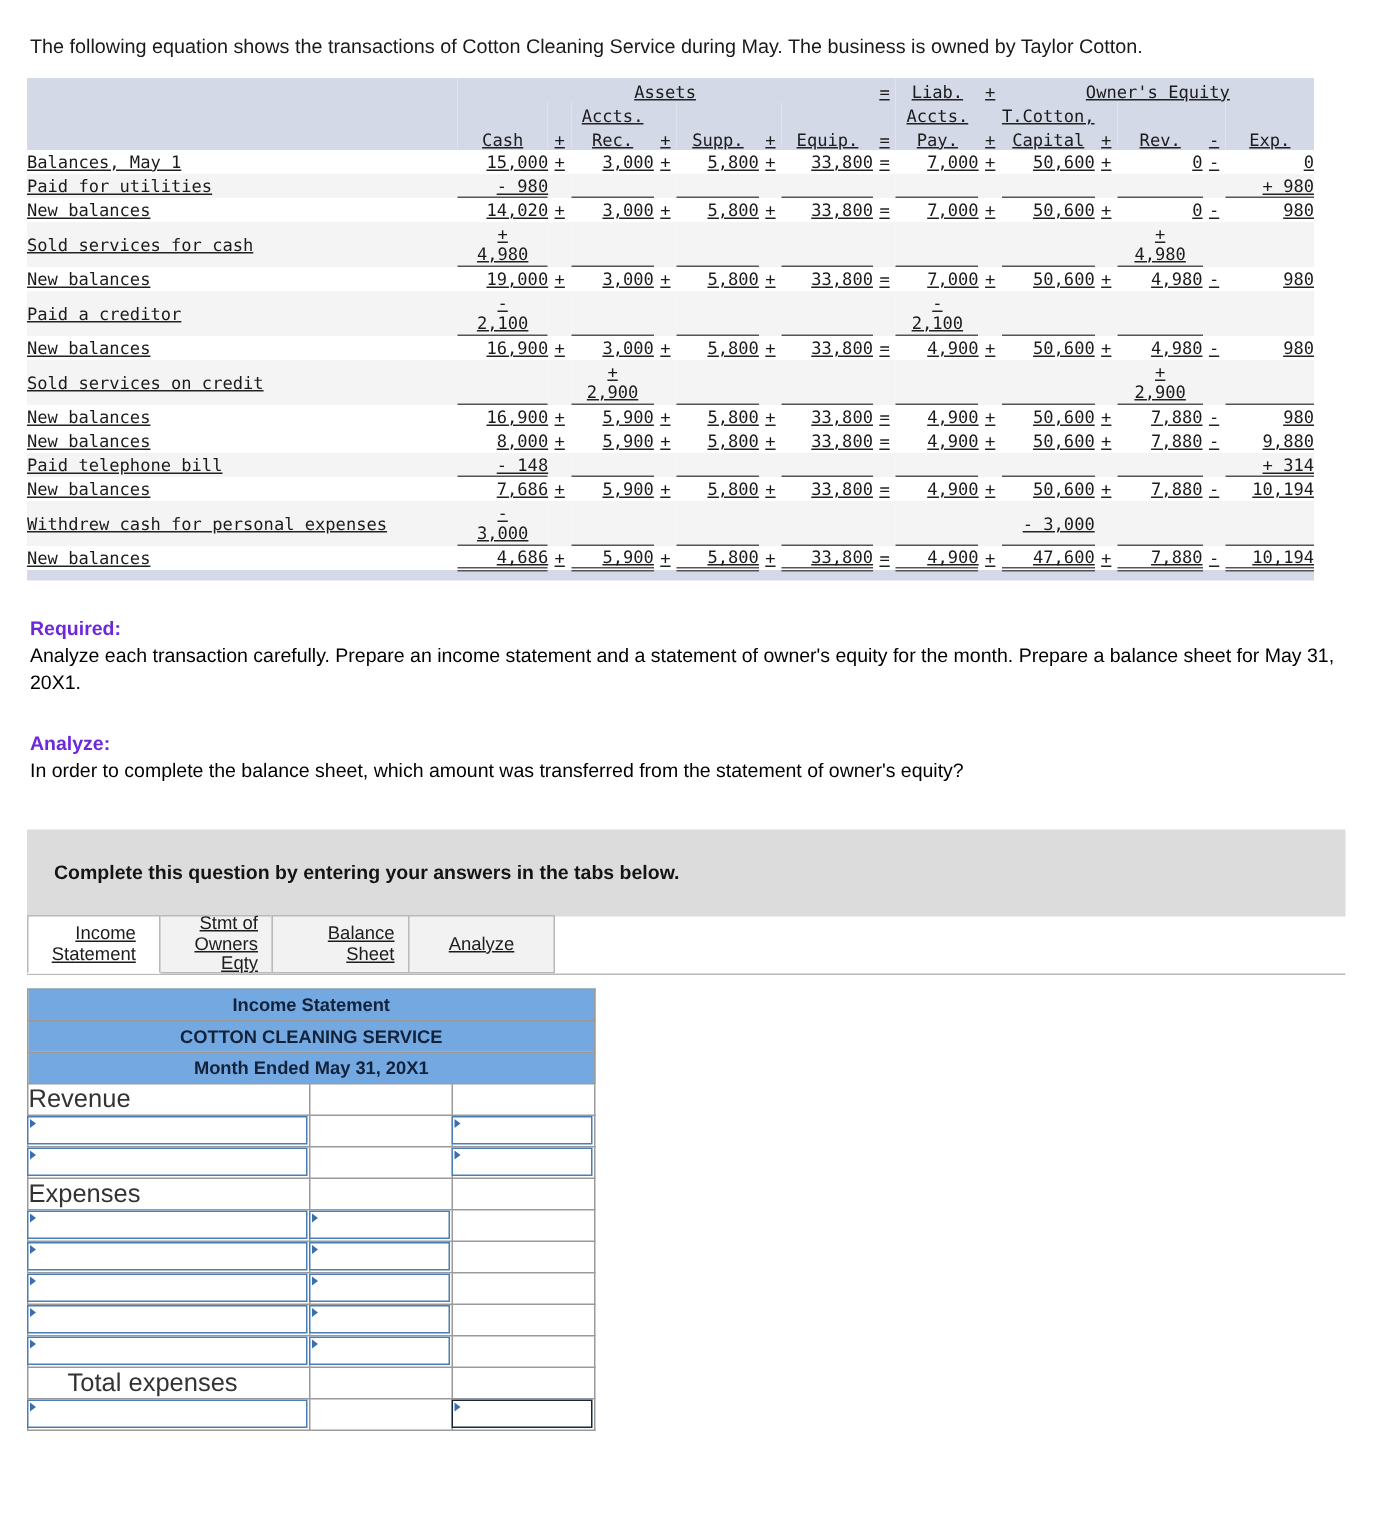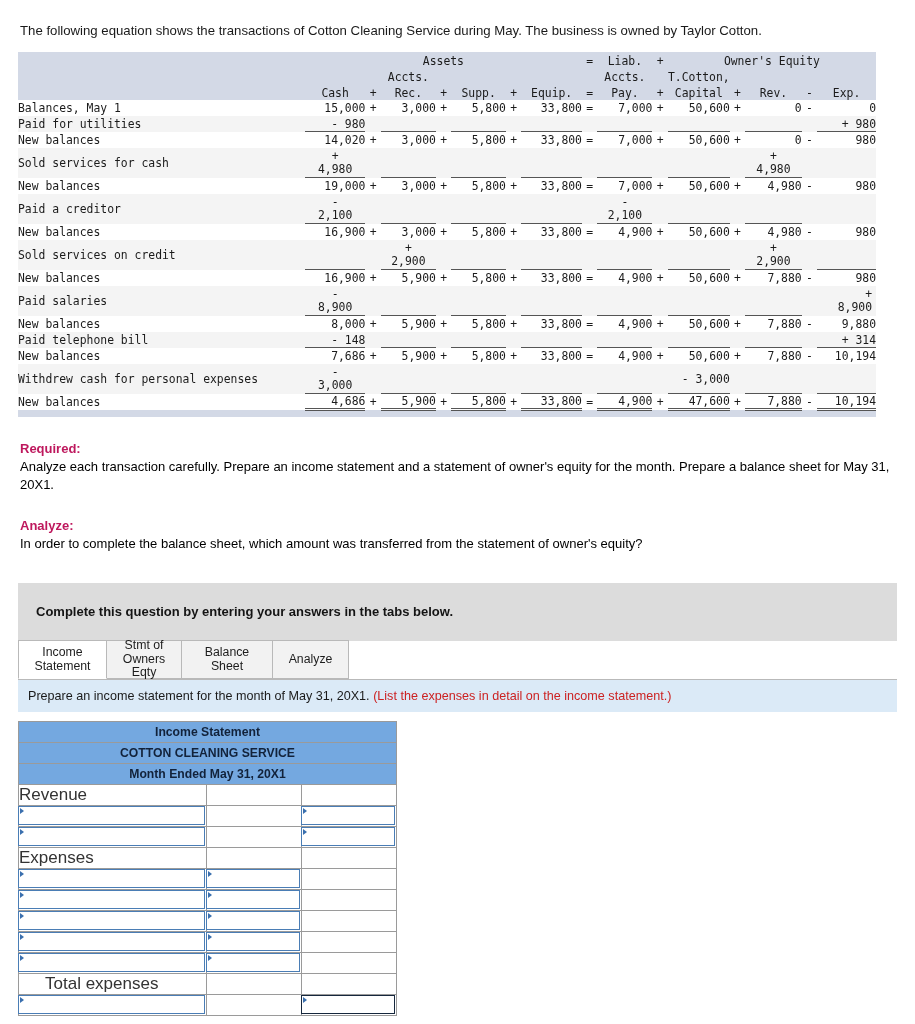--- a/index.html
+++ b/index.html
@@ -16,21 +16,21 @@
 
   
   .intro {
     padding: 22px 20px 12px 20px;
     font-size: 13.2px;
     color: #1a1a1a;
     line-height: 1.35;
   }
 
   
-  .eqwrap { margin: 0 18px 0 18px; }
+  .eqwrap { margin: 0 18px 0 18px; text-decoration: underline; }
   table.eq {
     border-collapse: collapse;
     width: 858px;
     font-family: "DejaVu Sans Mono", "Liberation Mono", monospace;
     font-size: 11.4px;
     color: #1b1b1b;
   }
   table.eq td, table.eq th { padding: 0; font-weight: normal; }
 
   .hdrband td { background: #d3d9e6; height: 16px; vertical-align: bottom; text-align: center; }
@@ -48,21 +48,21 @@
   .r  { height: 16px; padding-left: 14px; }
   .r2 { height: 30px; }
 
   .ul      { border-bottom: 1px solid #555; }
   .dbl     { border-bottom: 3px double #555; }
   .stack   { display:block; line-height: 13px; text-align:center; }
   .stack.rt{ text-align:right; padding-right:4px;}
 
   
   .sect { padding: 0 20px; }
-  .sect h4 { margin: 24px 0 2px 0; font-size: 13px; font-weight: bold; color:#be185d; }
+  .sect h4 { margin: 24px 0 2px 0; font-size: 13px; font-weight: bold; color:#6d28d9; }
   .sect p  { margin: 0; font-size: 13px; line-height: 1.38; color:#000000; }
 
   
   .graybox {
     margin: 30px 18px 0 18px;
     background: #dcdcdc;
     height: 58px;
     display: flex;
     align-items: center;
     padding-left: 18px;
@@ -71,27 +71,28 @@
     color: #141414;
   }
 
   
   .tabs { margin: 0 18px; display: flex; align-items: flex-end; border-bottom: 1px solid #b9b9b9; height: 39px; }
   .tab {
     border: 1px solid #b9b9b9;
     background: #f2f2f2;
     font-size: 12.3px;
     color: #1d1d1d;
-    text-align: center;
+    text-align: right;
     line-height: 13.5px;
     padding: 5px 9px 4px 9px;
     margin-right: -1px;
     height: 39px;
     display:flex; align-items:center; justify-content:center;
     cursor: default;
+    text-decoration: underline;
   }
   .tab.active { background:#ffffff; border-bottom-color:#ffffff; position:relative; z-index:2; }
 
   
   .prompt {
     margin: 0 18px;
     background: #dbeaf7;
     font-size: 12.6px;
     color: #1a1a1a;
     padding: 9px 0 9px 10px;
@@ -403,44 +404,20 @@
           <td class="op">=</td>
           <td class="num">4,900</td>
           <td class="op">+</td>
           <td class="num">50,600</td>
           <td class="op">+</td>
           <td class="num">7,880</td>
           <td class="op">-</td>
           <td class="num">980</td>
         </tr>
 
-        <tr class="zebra r2">
-          <td class="lbl">Paid salaries</td>
-          <td class="numc ul">
-            <span class="stack">-</span>
-            <span class="stack">8,900</span>
-          </td>
-          <td class="op"></td>
-          <td class="num ul"></td>
-          <td class="op"></td>
-          <td class="num ul"></td>
-          <td class="op"></td>
-          <td class="num ul"></td>
-          <td class="op"></td>
-          <td class="num ul"></td>
-          <td class="op"></td>
-          <td class="num ul"></td>
-          <td class="op"></td>
-          <td class="num ul"></td>
-          <td class="op"></td>
-          <td class="numc">
-            <span class="stack rt">+</span>
-            <span class="stack rt">8,900</span>
-          </td>
-        </tr>
 
         <tr class="plain r">
           <td class="lbl">New balances</td>
           <td class="num">8,000</td>
           <td class="op">+</td>
           <td class="num">5,900</td>
           <td class="op">+</td>
           <td class="num">5,800</td>
           <td class="op">+</td>
           <td class="num">33,800</td>
@@ -558,28 +535,25 @@
     </div>
     <div class="tab" style="width:76px">
       <div>
         <div>Stmt of</div>
         <div>Owners Eqty</div>
       </div>
     </div>
     <div class="tab" style="width:92px">
       <div>Balance Sheet</div>
     </div>
-    <div class="tab" style="width:77px">
+    <div class="tab" style="width:98px">
       <div>Analyze</div>
     </div>
   </div>
 
-  <div class="prompt">
-    <span>Prepare an income statement for the month of May 31, 20X1. </span><span class="redhint">(List the expenses in detail on the income statement.)</span>
-  </div>
 
   <div class="ismargin">
     <table class="is">
       <colgroup>
           <col class="c1">
           <col class="c2">
           <col class="c3">
         </colgroup>
       <tbody>
         <tr>

